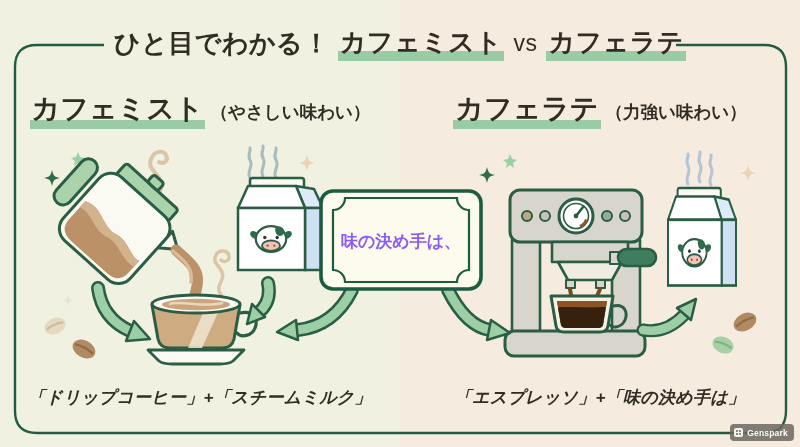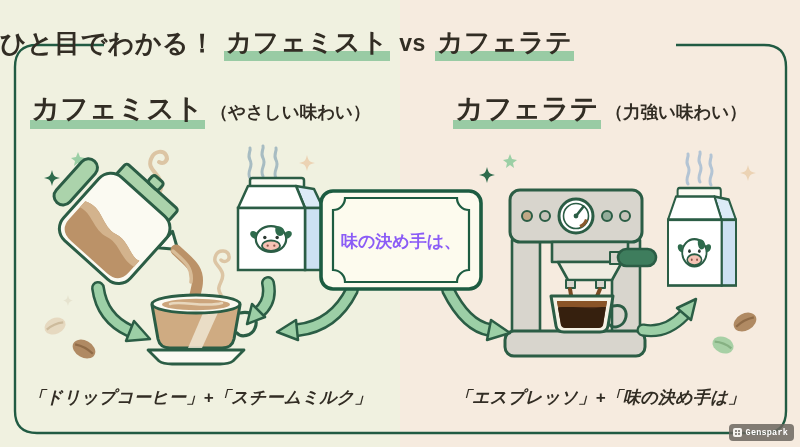--- a/index.html
+++ b/index.html
@@ -6,24 +6,24 @@
   body{
     width:800px;height:447px;position:relative;overflow:hidden;
     font-family:"Liberation Sans","DejaVu Sans",sans-serif;
     background:linear-gradient(90deg,#f0f1e0 0,#f0f1e0 50%,#f6ebdf 50%,#f6ebdf 100%);
     color:#322d24;
   }
   .abs{position:absolute;}
   
   .title-row{
     top:22px;left:0;width:800px;height:42px;
-    display:flex;align-items:center;gap:8px;
+    display:flex;align-items:center;justify-content:center;gap:8px;
     font-size:26px;font-weight:900;letter-spacing:.5px;white-space:nowrap;
   }
-  .title-row .sep{font-size:23px;font-weight:700;padding:0 1px;}
+  .title-row .sep{font-size:23px;font-weight:400;padding:0 1px;}
   .hl{background:linear-gradient(to top,#99cba4 10px,transparent 10px);padding:0 2px 1px;}
   .hl-sm{background:linear-gradient(to top,#99cba4 9px,transparent 9px);padding:0 2px 1px;}
   
   .sec-head{
     top:90px;height:38px;display:flex;align-items:baseline;justify-content:center;
     white-space:nowrap;
   }
   .sec-head .main{font-size:28px;font-weight:900;}
   .sec-head .sub{font-size:17.5px;font-weight:700;margin-left:5px;}
   .sec-left{left:0;width:400px;}
@@ -45,21 +45,21 @@
   
   .watermark{
     right:6px;bottom:6px;height:15px;padding:1px 6px 1px 4px;border-radius:4px;
     background:rgba(108,103,96,.85);display:flex;align-items:center;gap:4px;z-index:9;
   }
   .wm-icon{width:9px;height:9px;background:#f4f2ee;border-radius:2px;position:relative;}
   .wm-icon::before{
     content:"";position:absolute;left:2px;top:2px;width:2px;height:2px;border-radius:1px;
     background:#6b665f;box-shadow:3px 0 0 #6b665f,0 3px 0 #6b665f,3px 3px 0 #6b665f;
   }
-  .wm-label{color:#fff;font-size:8.5px;font-weight:700;letter-spacing:.2px;font-family:Liberation Mono, monospace;}
+  .wm-label{color:#fff;font-size:8.5px;font-weight:700;letter-spacing:.2px;}
 </style>
 </head>
 <body>
 
 <svg class="layer" width="800" height="447" viewBox="0 0 800 447">
   <defs>
     <g id="cow">
       <ellipse cx="0" cy="0" rx="16" ry="13.5" fill="#ffffff" stroke="#2b5d45" stroke-width="2.3"></ellipse>
       <path d="M-15,-7 C-23,-12 -25,-2 -16,0 Z" fill="#2e6b4c"></path>
       <path d="M15,-7 C23,-12 25,-2 16,0 Z" fill="#2e6b4c"></path>

